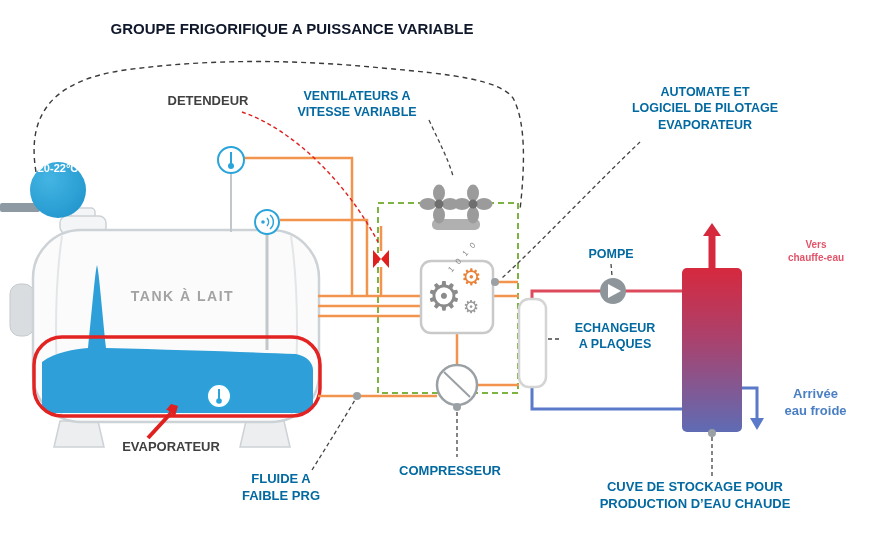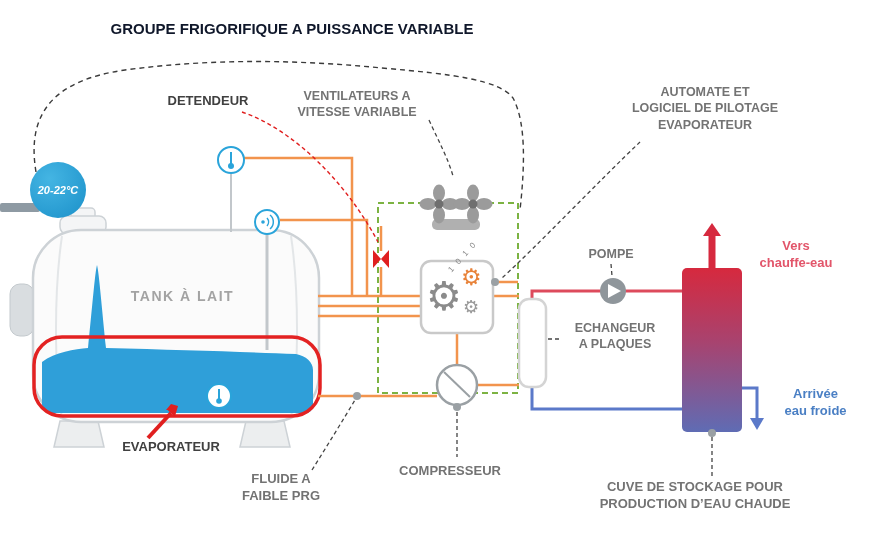--- a/index.html
+++ b/index.html
@@ -1,29 +1,29 @@
 <!DOCTYPE html>
 <html><head>
 <meta charset="utf-8">
 <style>
   html,body{margin:0;padding:0;background:#fff;}
   #stage{position:relative;width:877px;height:551px;background:#fff;overflow:hidden;
          font-family:"Liberation Sans",sans-serif;}
   #layer{position:absolute;left:0;top:0;}
-  .lbl{position:absolute;font-weight:700;color:#737373;line-height:1.3;}
+  .lbl{position:absolute;font-weight:700;color:#0369a1;line-height:1.3;}
   .center{text-align:center;}
   .ml{white-space:pre-line;}
   .red{color:#404040;}
   .pink{color:#e2556a;}
   .blue{color:#4a7fc4;}
   .gray{color:#a3a3a3;letter-spacing:1.5px;}
   .badge{position:absolute;left:30px;top:162px;width:56px;height:56px;border-radius:50%;
          background:radial-gradient(circle at 35% 30%,#44b5e3,#1b90c9);
-         color:#fff;display:flex;align-items:center;justify-content:center;
-         font-size:11px;font-weight:700;font-style:italic;}
+         color:#fff;display:flex;align-items:flex-start;justify-content:center;
+         font-size:11px;font-weight:700;}
   .gearbox{position:absolute;left:423px;top:260px;width:70px;height:74px;}
   .gearbox span{position:absolute;line-height:1;}
   .g1{left:3px;top:16px;font-size:40px;color:#8b8b8b;}
   .g2{left:38px;top:6px;font-size:23px;color:#e8833a;}
   .g3{left:40px;top:38px;font-size:18px;color:#9a9a9a;}
   .digits{left:30px;top:6px;font-size:8px;color:#8a8a8a;letter-spacing:2px;
           transform:rotate(-48deg);transform-origin:left bottom;}
 </style>
 </head>
 <body>
@@ -176,21 +176,21 @@
 
   <div class="lbl center ml" style="left:275px;top:88px;width:164px;font-size:12.5px;">VENTILATEURS  A
 VITESSE VARIABLE</div>
 
   <div class="lbl center ml" style="left:615px;top:84px;width:180px;font-size:12.5px;">AUTOMATE  ET
 LOGICIEL DE PILOTAGE
 EVAPORATEUR</div>
 
   <div class="lbl center" style="left:581px;top:246px;width:60px;font-size:12.5px;">POMPE</div>
 
-  <div class="lbl center ml pink" style="left:740px;top:238px;width:112px;font-size:13px;">Vers
+  <div class="lbl center ml pink" style="left:760px;top:238px;width:112px;font-size:10px;">Vers
 chauffe-eau</div>
 
   <div class="lbl center gray" style="left:125px;top:287px;width:115px;font-size:14px;">TANK À LAIT</div>
 
   <div class="badge">
     <span>20-22°C</span>
   </div>
 
   <div class="lbl center ml" style="left:560px;top:320px;width:110px;font-size:12.5px;">ECHANGEUR
 A PLAQUES</div>

